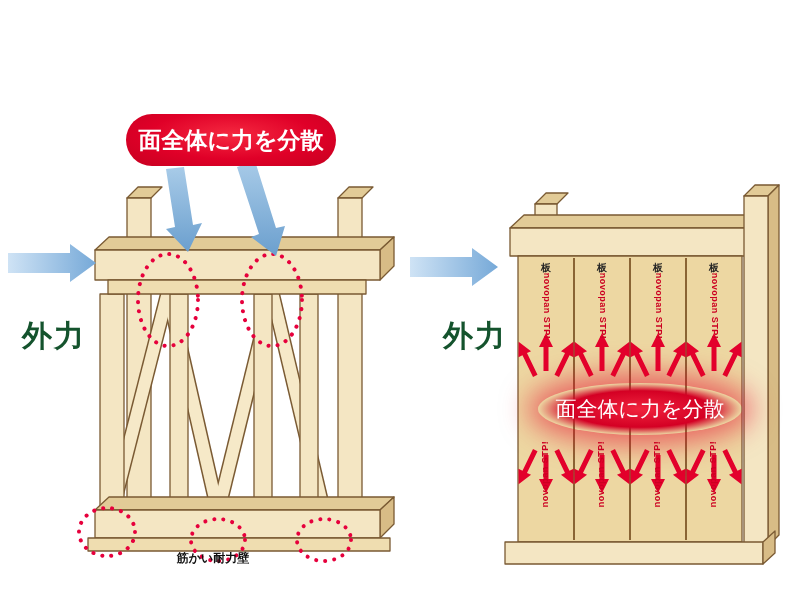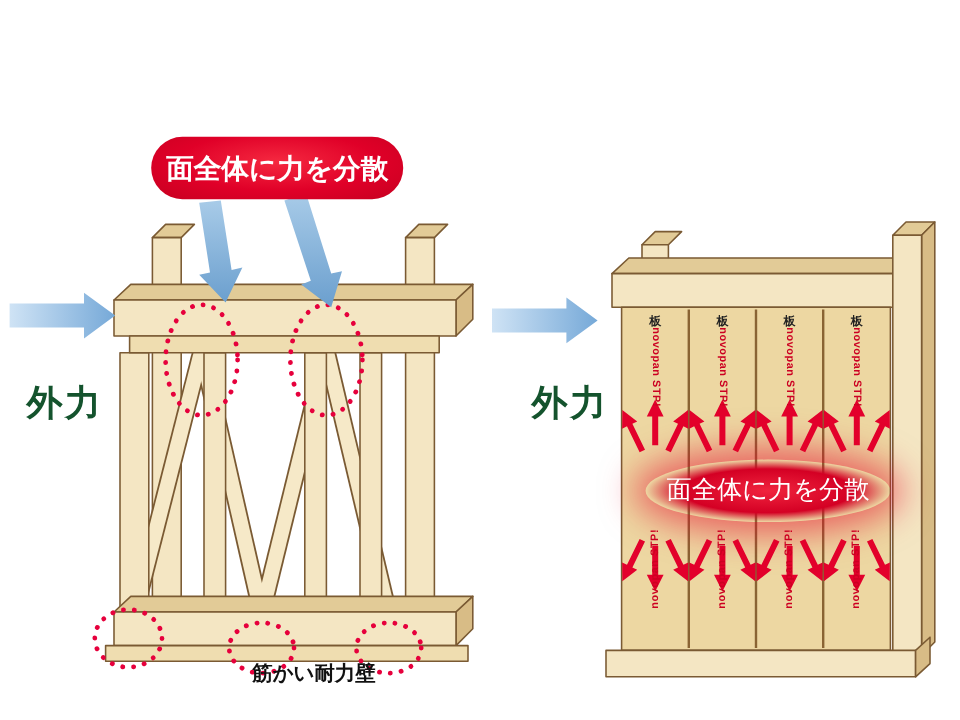--- a/index.html
+++ b/index.html
@@ -10,21 +10,21 @@
   .badge{left:126px;top:114px;width:210px;height:52px;line-height:52px;text-align:center;
          color:#fff;font-size:23px;font-weight:bold;border-radius:26px;
          background:radial-gradient(ellipse at 50% 40%, #f52940 0%, #e00028 55%, #c60020 100%);}
   .glow{left:538px;top:383px;width:204px;height:52px;line-height:52px;text-align:center;
         color:#fff;font-size:21px;font-weight:normal;border-radius:50%;
         background:radial-gradient(50% 50% at 50% 50%, #f0243e 0%, #d40024 70%, rgba(212,0,36,0) 100%);
         box-shadow:0 0 28px 10px rgba(230,0,40,0.55);}
   .force{font-size:30px;font-weight:bold;color:#14532d;letter-spacing:2px;}
   .force.left{left:22px;top:316px;}
   .force.right{left:443px;top:316px;}
-  .caption{width:200px;text-align:right;font-size:17px;font-weight:600;color:#111;top:550px;}
+  .caption{width:200px;text-align:center;font-size:12px;font-weight:600;color:#111;top:550px;}
   .caption.left{left:113px;}
   .caption.right{left:525px;}
   .brand{width:70px;height:12px;font-size:9px;font-weight:bold;color:#cc0022;text-align:center;
          letter-spacing:0.5px;white-space:nowrap;}
   .brand.up{transform:rotate(90deg);}
   .brand.down{transform:rotate(-90deg);}
   .pmark{width:16px;text-align:center;font-size:10px;color:#222;font-weight:bold;}
 </style>
 </head>
 <body>

